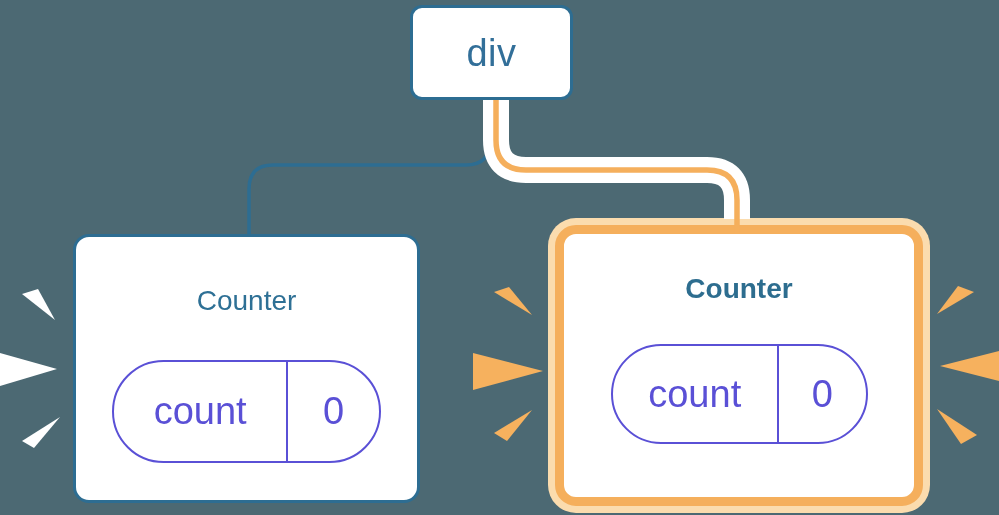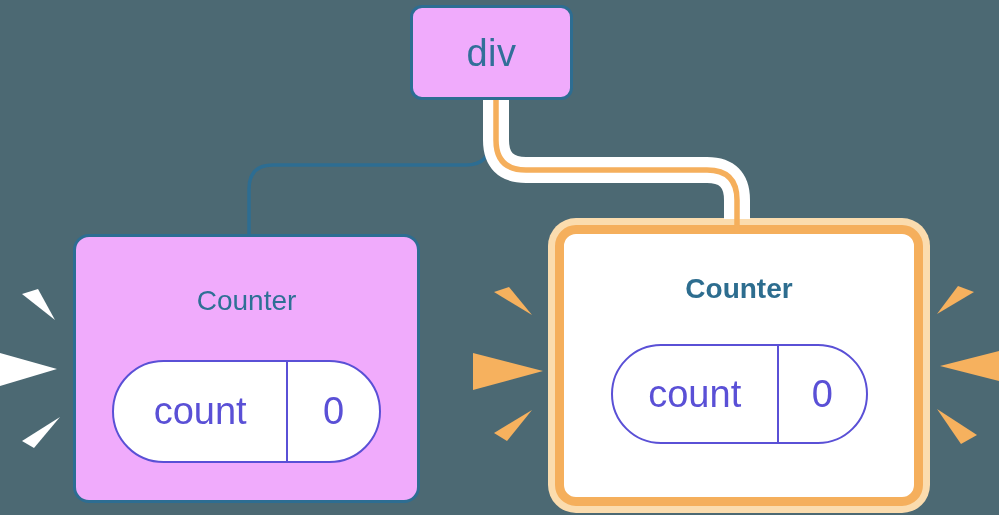--- a/index.html
+++ b/index.html
@@ -9,21 +9,21 @@
   }
   .stage{
     position:relative;
     width:999px;height:515px;
     background:#4C6973;
     overflow:hidden;
   }
   
   .card{
     position:absolute;
-    background:#f0abfc;
+    background:#ffffff;
     border:3px solid #2D6D92;
     border-radius:16px;
     box-sizing:border-box;
   }
   .root-node{
     left:410px;top:5px;width:163px;height:95px;
     border-radius:12px;
     display:flex;align-items:center;justify-content:center;
   }
   .root-node .lbl{

